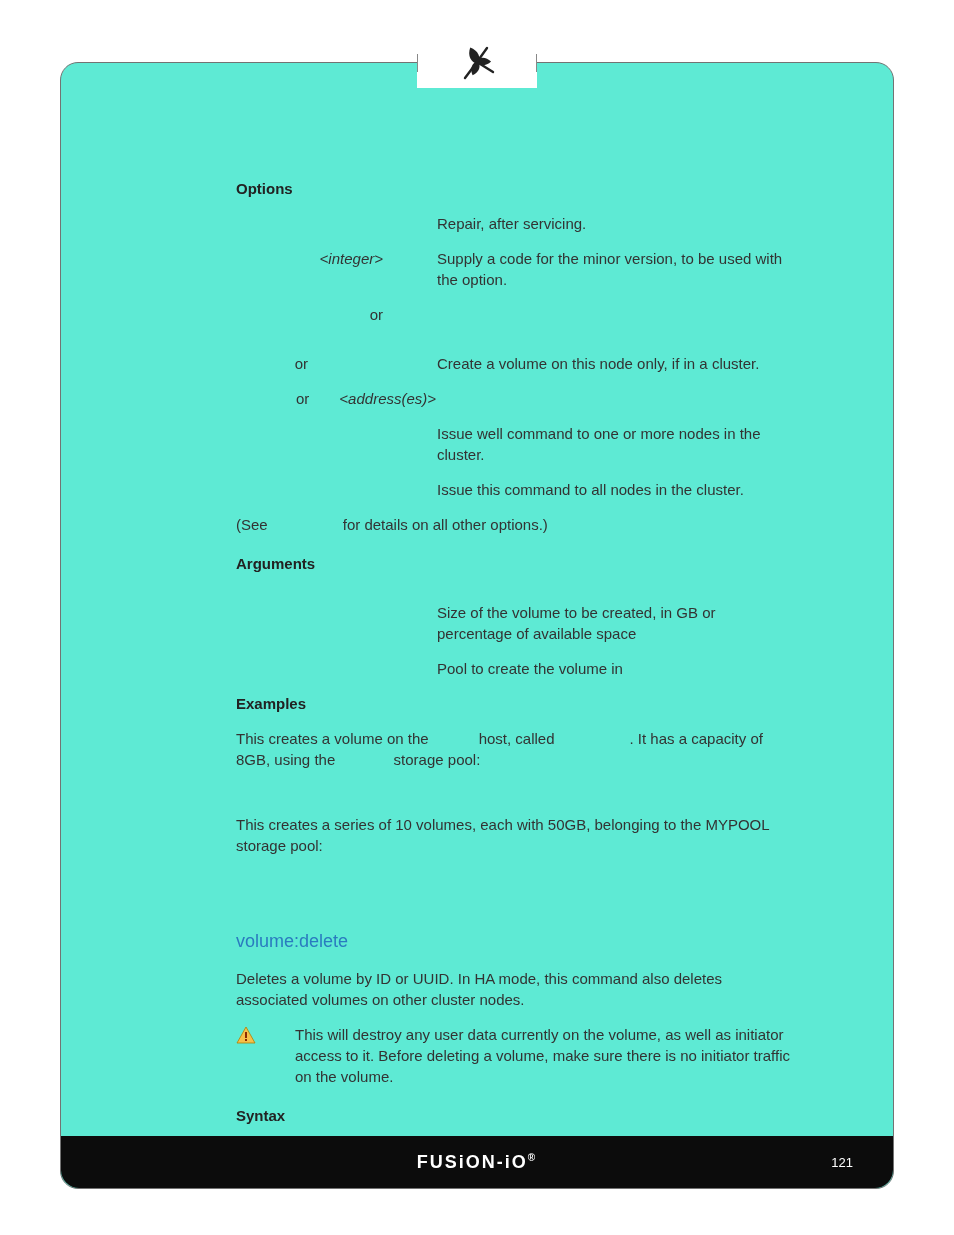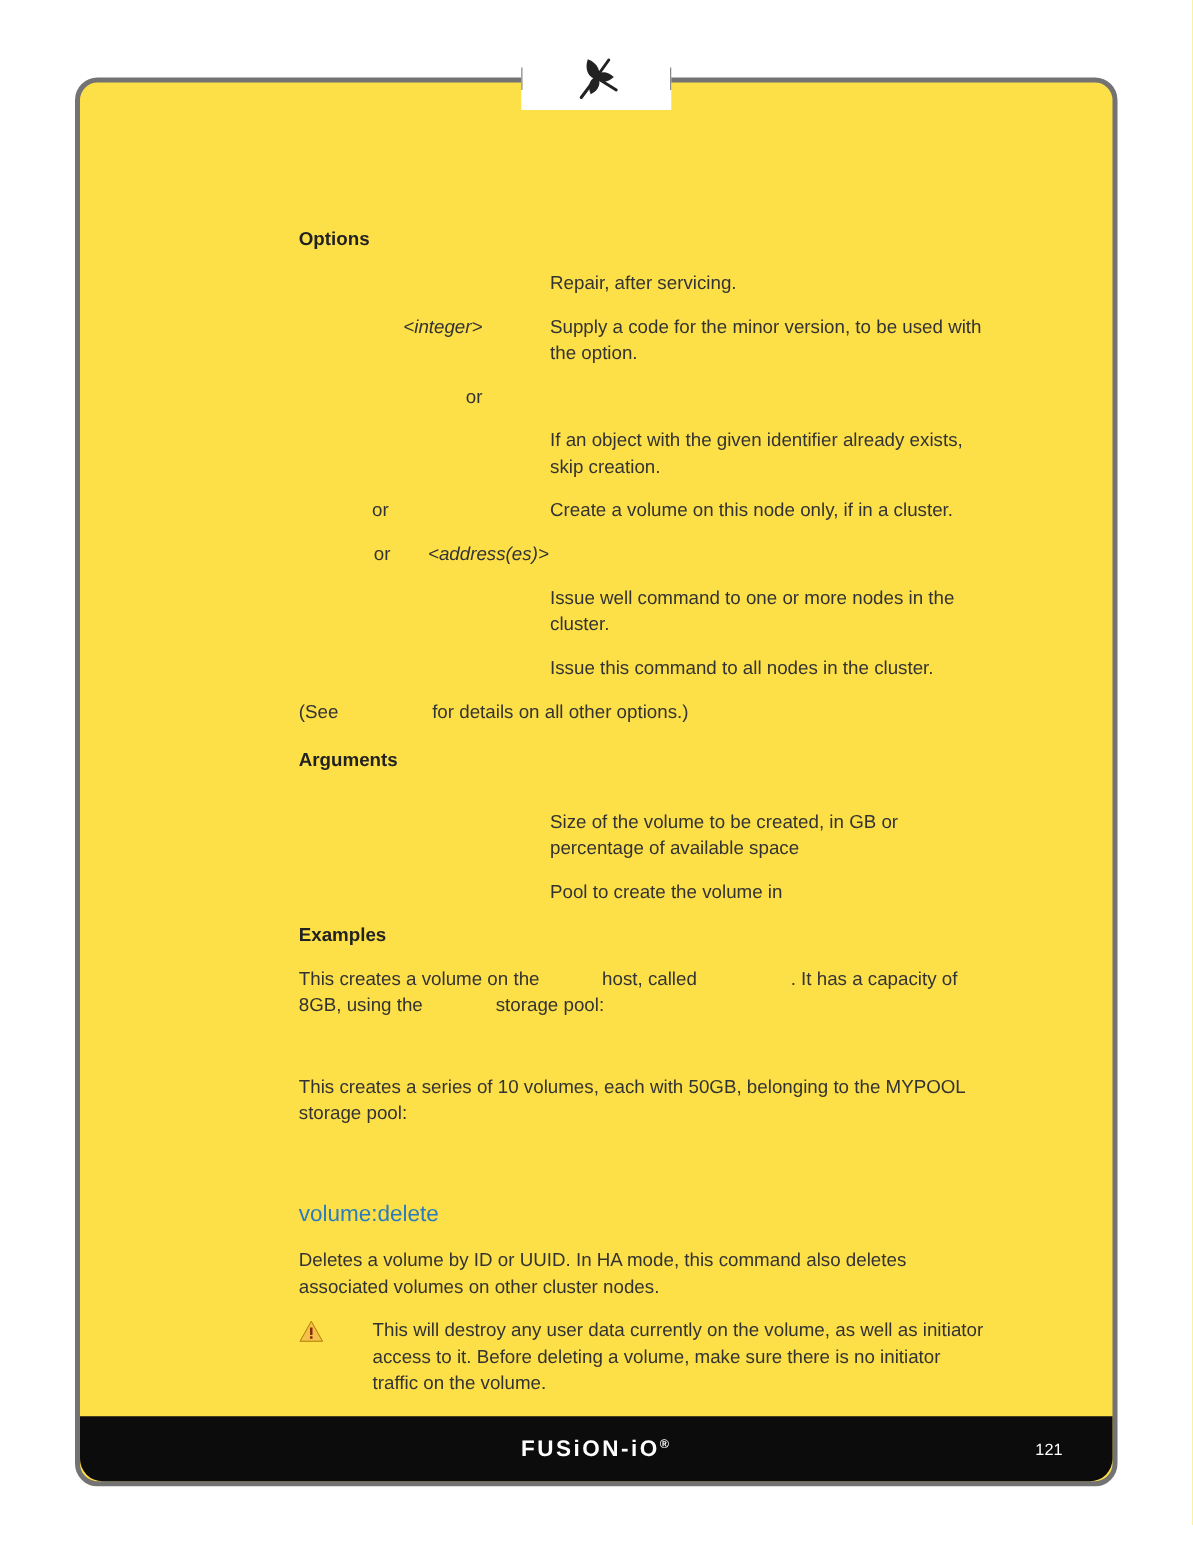--- a/index.html
+++ b/index.html
@@ -12,23 +12,23 @@
     color: #333;
     position: relative;
     overflow: hidden;
   }
   .page-frame {
     position: absolute;
     top: 62px;
     left: 60px;
     right: 60px;
     bottom: 46px;
-    border: 4px solid #737373;
+    border: 1px solid #737373;
     border-radius: 18px;
-    background: #fde047;
+    background: #5eead4;
   }
   .header-logo-wrap {
     position: absolute;
     top: 36px;
     left: 50%;
     transform: translateX(-50%);
     width: 120px;
     height: 52px;
     background: #fff;
     display: flex;
@@ -70,21 +70,21 @@
     text-align: right;
     padding-right: 18px;
     flex-shrink: 0;
   }
   .opt-desc { flex: 1; }
   .italic { font-style: italic; }
   .link-blue { color: #1a6fb5; }
   .section-title-blue {
     color: #2a7bbf;
     font-size: 18px;
-    margin-top: 24px;
+    margin-top: 39px;
     margin-bottom: 14px;
     font-weight: 400;
   }
   .para { margin-bottom: 14px; }
   .warning-row {
     display: flex;
     align-items: flex-start;
     margin-bottom: 18px;
     gap: 29px;
   }
@@ -159,21 +159,20 @@
       <div class="opt-desc">Supply a code for the minor version, to be used with the option.</div>
     </div>
 
     <div class="opt-row">
       <div class="opt-key">or</div>
       <div class="opt-desc"></div>
     </div>
 
     <div class="opt-row">
       <div class="opt-key"></div>
-      <div class="opt-desc">If an object with the given identifier already exists, skip creation.</div>
     </div>
 
     <div class="opt-row">
       <div class="opt-key" style="width:90px;">or</div>
       <div class="opt-desc" style="padding-left:75px;">Create a volume on this node only, if in a cluster.</div>
     </div>
 
     <div class="opt-row">
       <div class="opt-key" style="width:200px; display:flex; justify-content:flex-start; gap:30px; text-align:left; padding-left:60px;">
         <span>or</span>

